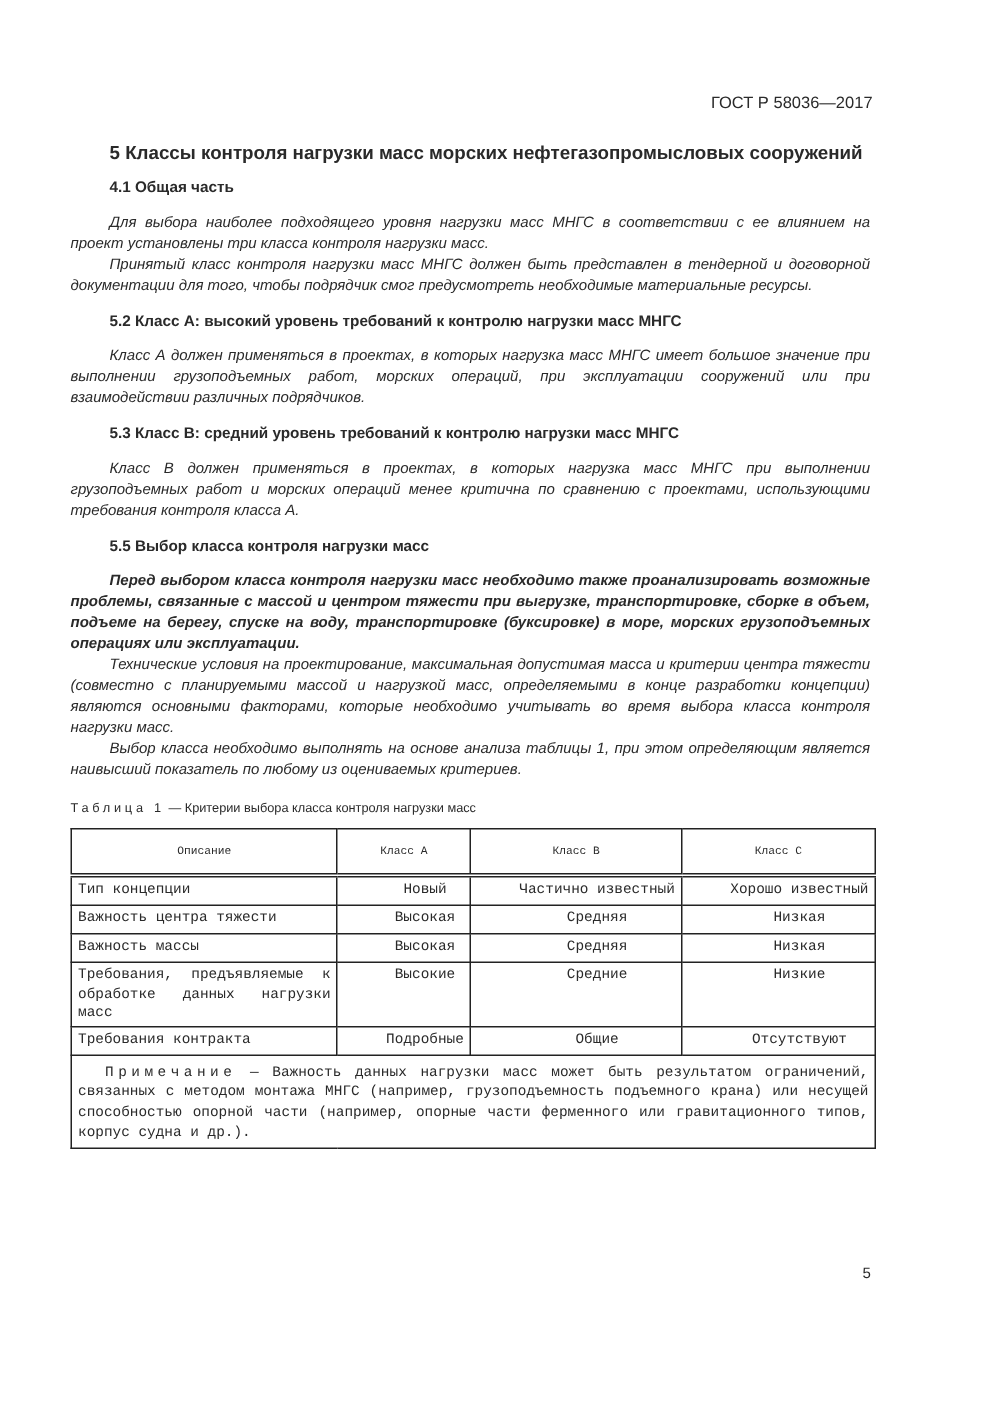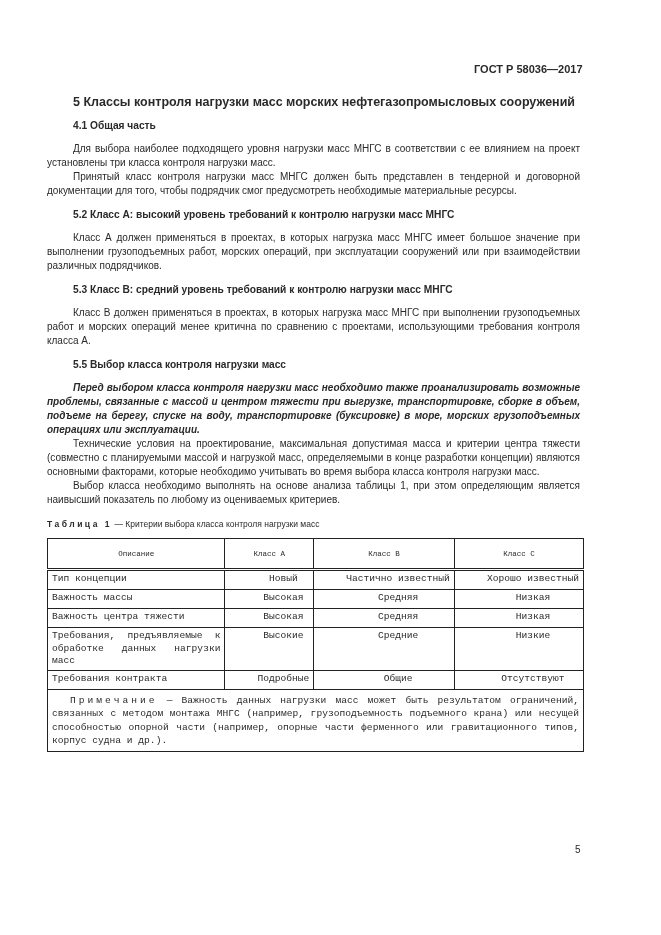--- a/index.html
+++ b/index.html
@@ -1,34 +1,35 @@
 <!DOCTYPE html>
 <html><head>
 <meta charset="utf-8">
 <style>
   html, body { margin: 0; padding: 0; background: #ffffff; }
   body {
     width: 661px; height: 935px; position: relative; overflow: hidden;
     font-family: "Liberation Sans", sans-serif; color: #2a2a2a;
   }
   .std-code {
-    position: absolute; left: 474px; top: 63px; font-size: 11px; font-weight: bold;
+    position: absolute; left: 474px; top: 63px; font-size: 11px; font-weight: normal;
     font-family: "Liberation Sans", sans-serif;
   }
   .content { position: absolute; left: 47px; top: 94px; width: 533px; }
   .h1 { font-weight: bold; font-size: 12.5px; line-height: 17px; margin: 0 0 0 26px; }
   .h2 { font-weight: bold; font-size: 10.2px; line-height: 14px; margin: 10px 0 9px 26px; }
   .h2.first { margin-top: 8px; }
   p.par {
     font-size: 10px; line-height: 14px; margin: 0; text-align: justify;
     text-indent: 26px;
+    font-style: italic;
   }
   p.par.it { font-weight: bold; font-style: italic; }
   .tcap { font-size: 8.5px; margin: 12px 0 9px 0; }
-  .tcap .sp { letter-spacing: 2.5px; font-weight: bold; }
+  .tcap .sp { letter-spacing: 2.5px; }
   table.crit {
     border-collapse: collapse; width: 537px; margin-left: 0; font-size: 9.6px; font-family: Liberation Mono, monospace;
   }
   table.crit td, table.crit th { border: 1px solid #222; padding: 2px 4px; vertical-align: top; }
   table.crit th { font-weight: normal; font-size: 7.5px; height: 25px; vertical-align: middle; text-align: center; border-bottom: 3px double #222; }
   table.crit td.c { text-align: center; white-space: nowrap; padding-left: 32px; }
   table.crit td.desc { text-align: justify; line-height: 12.5px; }
   table.crit tr.r1 td { height: 14px; margin-left: 36px; }
   table.crit td.note { font-size: 9.6px; line-height: 13.5px; text-indent: 18px; text-align: justify; padding: 4px 4px 3px 4px; }
   .note-label { letter-spacing: 3px; }
@@ -74,27 +75,27 @@
       <th>Класс В</th>
       <th>Класс С</th>
     </tr>
     <tr class="r1">
       <td class="desc">Тип концепции</td>
       <td class="c">Новый</td>
       <td class="c">Частично известный</td>
       <td class="c">Хорошо известный</td>
     </tr>
     <tr class="r1">
-      <td class="desc">Важность массы</td>
+      <td class="desc">Важность центра тяжести</td>
       <td class="c">Высокая</td>
       <td class="c">Средняя</td>
       <td class="c">Низкая</td>
     </tr>
     <tr class="r1">
-      <td class="desc">Важность центра тяжести</td>
+      <td class="desc">Важность массы</td>
       <td class="c">Высокая</td>
       <td class="c">Средняя</td>
       <td class="c">Низкая</td>
     </tr>
     <tr>
       <td class="desc">Требования, предъявляемые к обработке данных нагрузки масс</td>
       <td class="c">Высокие</td>
       <td class="c">Средние</td>
       <td class="c">Низкие</td>
     </tr>

